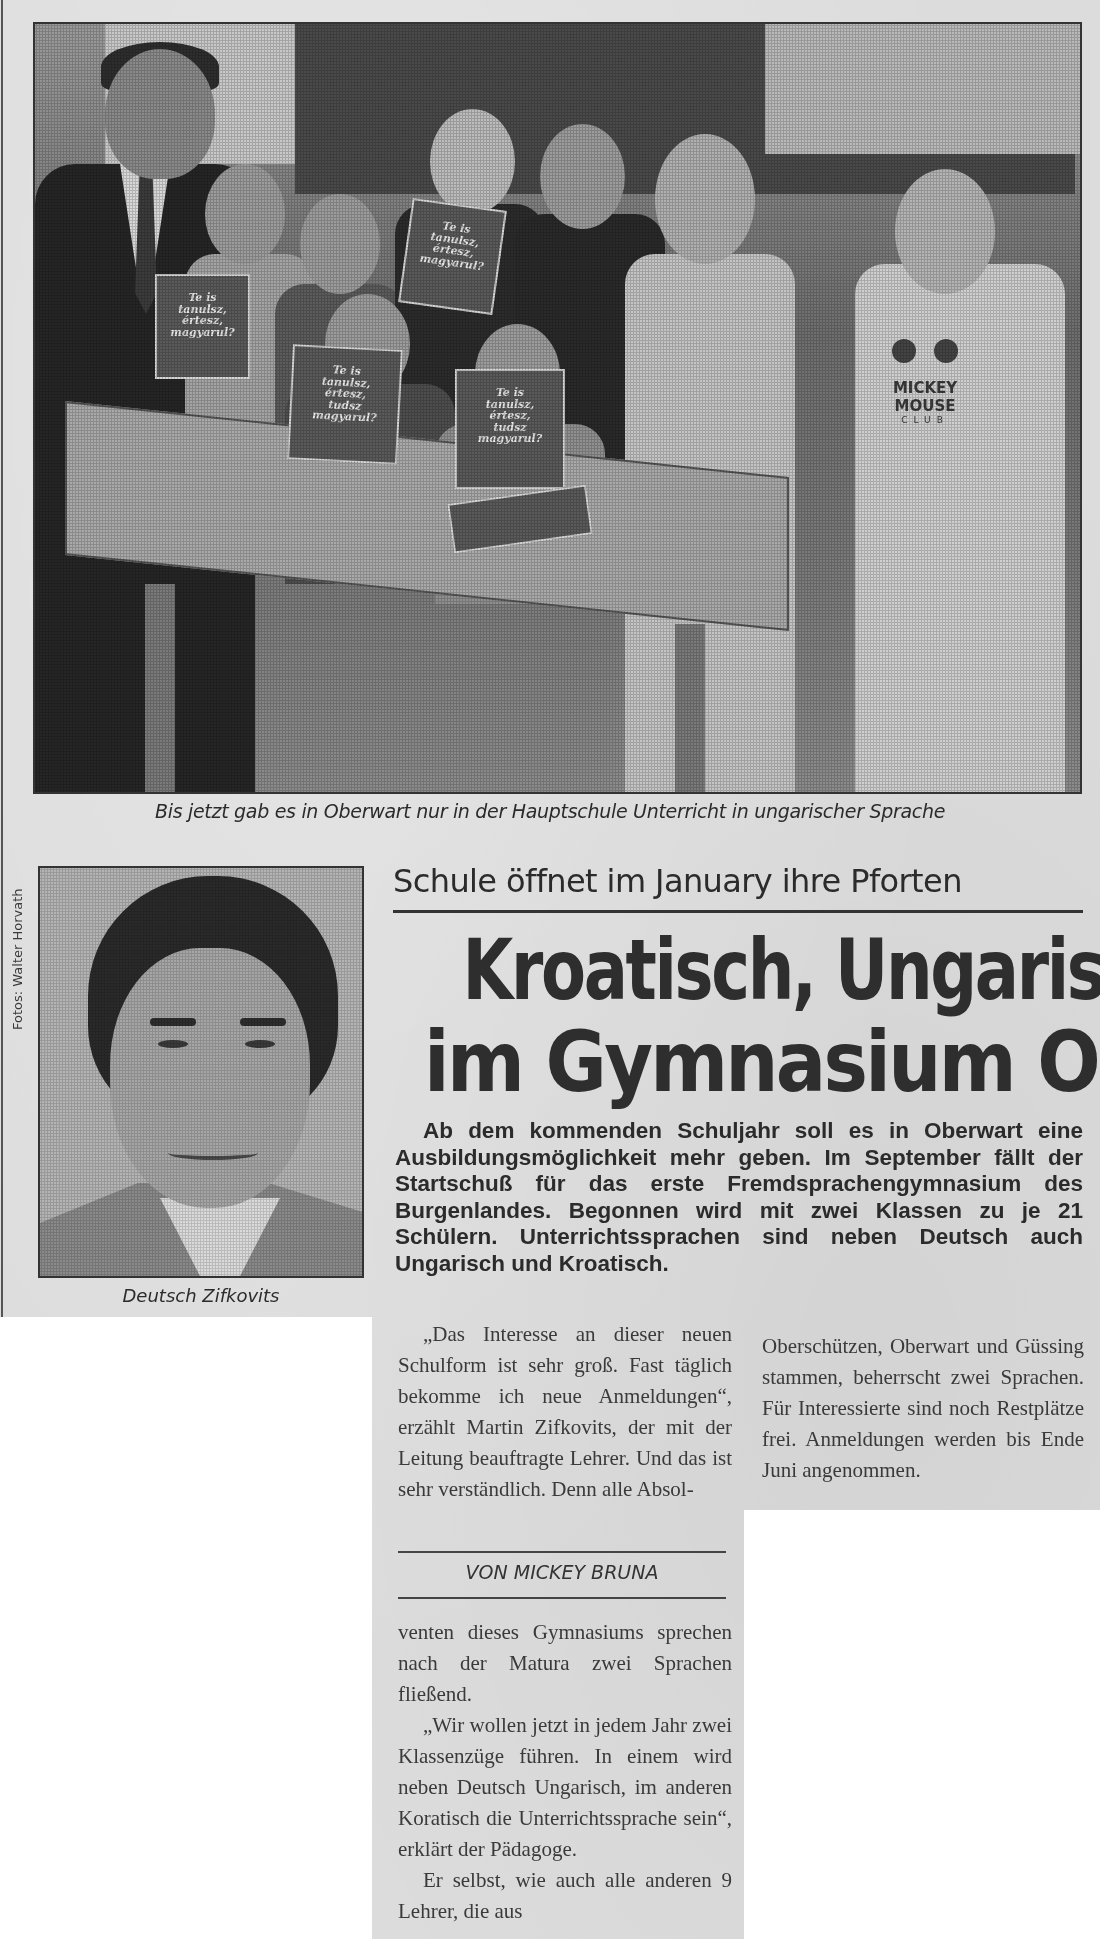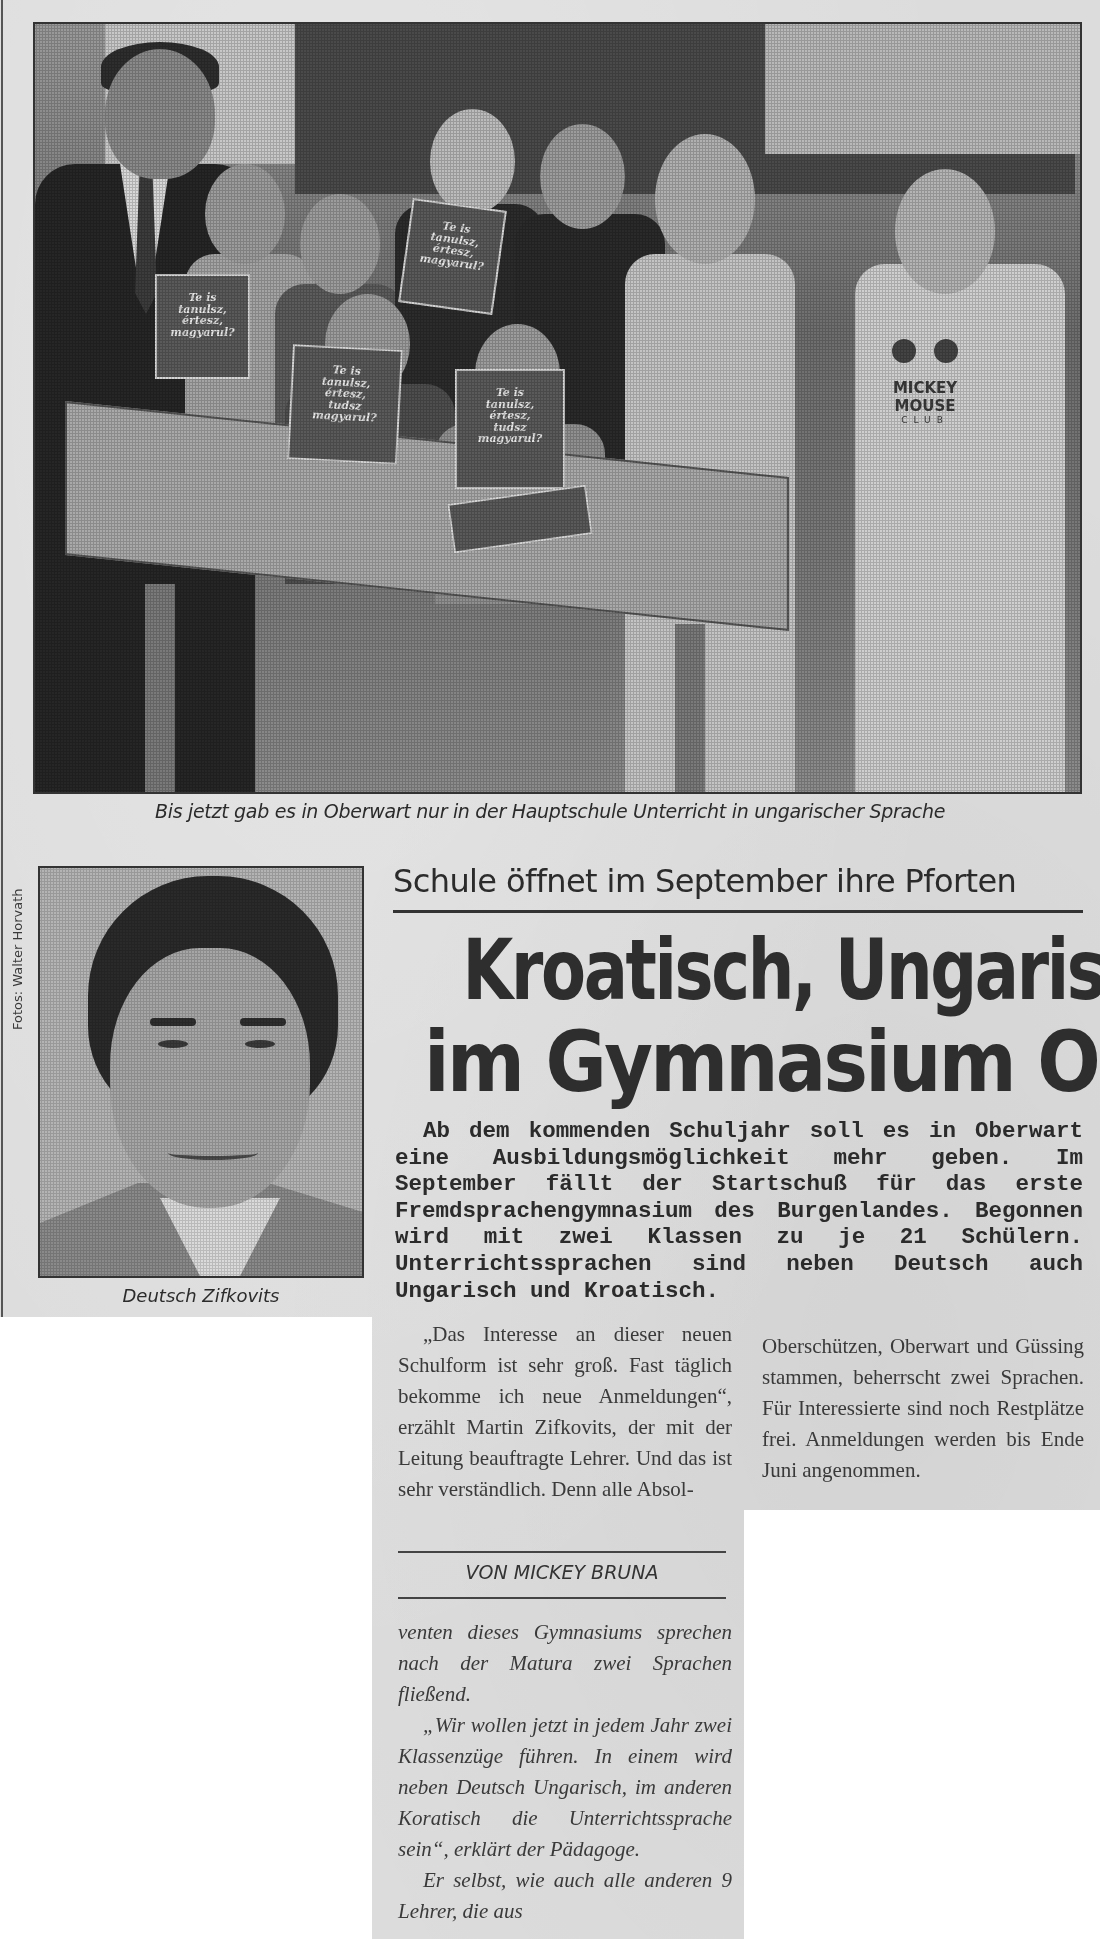--- a/index.html
+++ b/index.html
@@ -107,34 +107,34 @@
   .kicker-rule { position: absolute; left: 393px; top: 910px; width: 690px; height: 3px; background: #333; }
   .headline {
     position: absolute; left: 385px; top: 924px; width: 705px; text-align: center;
     font-family: "DejaVu Sans", sans-serif; font-weight: bold; font-size: 84px; line-height: 92px;
     color: #2e2e2e; letter-spacing: -3px; transform: scaleX(0.78); transform-origin: center top;
   }
   .headline span { display: block; white-space: nowrap; }
   .headline .line2 { transform: scaleX(1.14); }
   .lead {
     position: absolute; left: 395px; top: 1118px; width: 688px;
-    font-family: Liberation Mono, monospace; font-weight: bold; font-size: 22.5px; line-height: 26.6px;
+    font-family: Liberation Sans, sans-serif; font-weight: bold; font-size: 22.5px; line-height: 26.6px;
     color: #2b2b2b; text-align: justify; text-indent: 28px;
   }
 
   
   .col {
     position: absolute; font-family: "Liberation Serif", serif; font-size: 21px; line-height: 31px;
     color: #3a3a3a; text-align: justify; hyphens: manual;
   }
   .col p { margin: 0; text-indent: 25px; }
   .col p.noindent { text-indent: 0; }
   .col1a { left: 398px; top: 1319px; width: 334px; }
   .col2 { left: 762px; top: 1319px; width: 322px; margin-top: 12px; }
-  .col1b { left: 398px; top: 1617px; width: 334px; font-style: italic; }
+  .col1b { left: 398px; top: 1617px; width: 334px; }
   .byline-rule { position: absolute; left: 398px; width: 328px; height: 1.5px; background: #444; }
   .byline {
     position: absolute; left: 398px; top: 1561px; width: 328px; text-align: center;
     font-family: "DejaVu Sans", sans-serif; font-style: italic; font-size: 19px; color: #333;
   }
 </style>
 </head>
 <body>
 
 <div class="paper"></div>
@@ -219,21 +219,21 @@
   <div class="face"></div>
   <div class="brow" style="left:110px;"></div>
   <div class="brow" style="left:200px;"></div>
   <div class="eye" style="left:118px;"></div>
   <div class="eye" style="left:205px;"></div>
   <div class="mouth"></div>
   <div class="halftone"></div>
 </div>
 <div class="caption-portrait">Deutsch Zifkovits</div>
 
-<div class="kicker">Schule öffnet im September ihre Pforten</div>
+<div class="kicker">Schule öffnet im January ihre Pforten</div>
 <div class="kicker-rule"></div>
 <div class="headline">
   <span class="line1">Kroatisch, Ungarisch</span>
   <span class="line2">im Gymnasium Oberwart</span>
 </div>
 <div class="lead">Ab dem kommenden Schuljahr soll es in Oberwart eine Ausbildungsmöglichkeit mehr geben. Im September fällt der Startschuß für das erste Fremdsprachengymnasium des Burgenlandes. Begonnen wird mit zwei Klassen zu je 21 Schülern. Unterrichtssprachen sind neben Deutsch auch Ungarisch und Kroatisch.</div>
 
 <div class="col col1a">
   <p>„Das Interesse an dieser neuen Schulform ist sehr groß. Fast täglich bekomme ich neue Anmeldungen“, erzählt Martin Zifkovits, der mit der Leitung beauftragte Lehrer. Und das ist sehr verständlich. Denn alle Absol-</p>
 </div>

